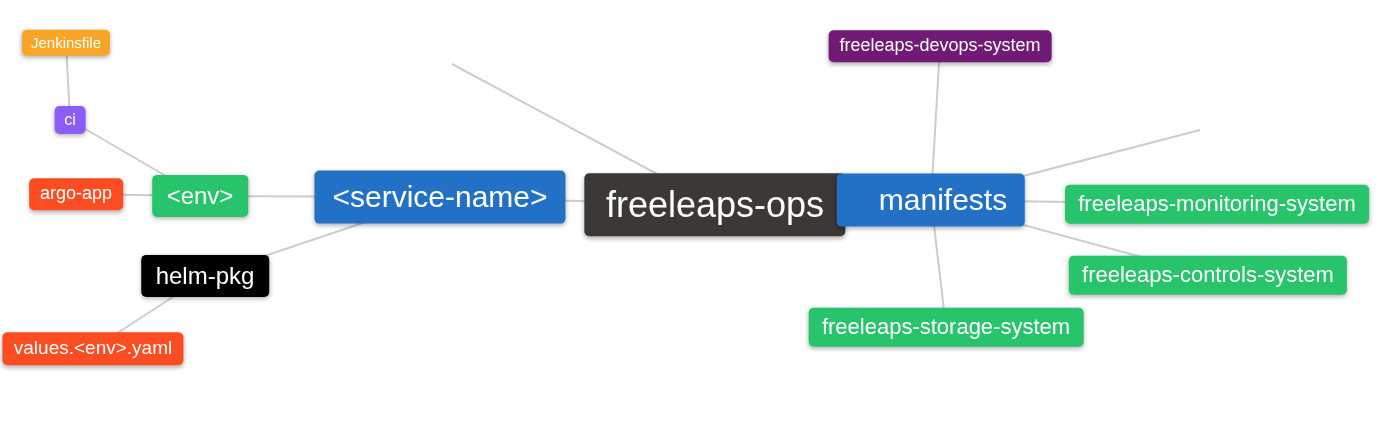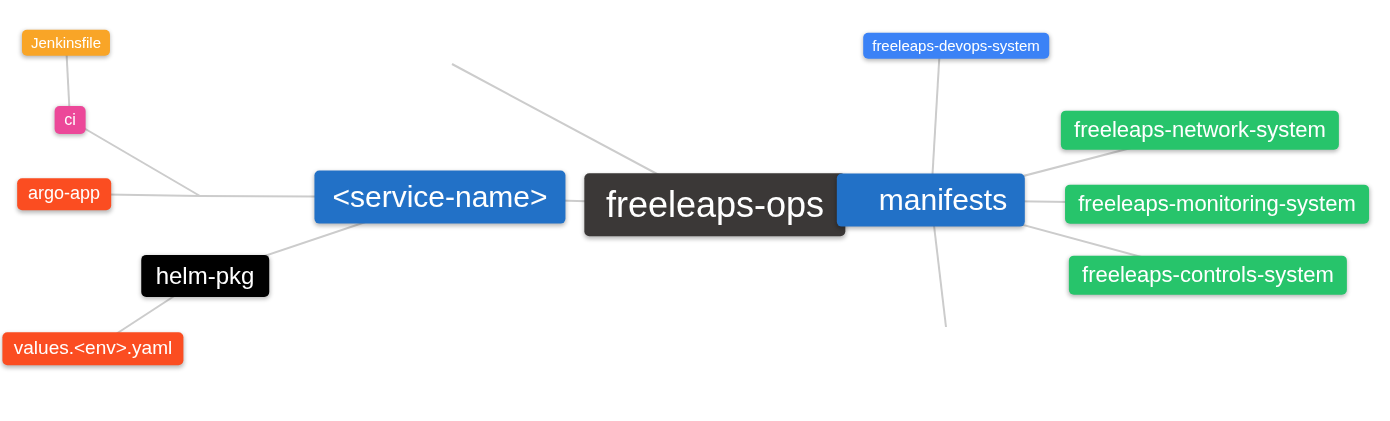--- a/index.html
+++ b/index.html
@@ -52,24 +52,25 @@
       <line x1="440" y1="197" x2="715" y2="205" stroke="#cccccc" stroke-width="2"></line>
       <line x1="715" y1="205" x2="931" y2="200" stroke="#cccccc" stroke-width="2"></line>
       <line x1="931" y1="200" x2="940" y2="46" stroke="#cccccc" stroke-width="2"></line>
       <line x1="931" y1="200" x2="1200" y2="130" stroke="#cccccc" stroke-width="2"></line>
       <line x1="931" y1="200" x2="1217" y2="204" stroke="#cccccc" stroke-width="2"></line>
       <line x1="931" y1="200" x2="1208" y2="275" stroke="#cccccc" stroke-width="2"></line>
       <line x1="931" y1="200" x2="946" y2="327" stroke="#cccccc" stroke-width="2"></line>
     </svg>
 
   <div class="node" style="left: 66px; top: 43px; font-size: 15px; background: rgb(249, 165, 39); color: rgb(255, 255, 255); text-align: right;">Jenkinsfile</div>
-  <div class="node" style="left: 70px; top: 120px; font-size: 16px; background: #ec4899; color: rgb(255, 255, 255);">ci</div>
-  <div class="node" style="left: 64px; top: 194px; font-size: 18px; background: rgb(251, 77, 33); color: rgb(255, 255, 255); text-align: center;">argo-app</div>
+  <div class="node" style="left: 70px; top: 120px; font-size: 16px; background: #8b5cf6; color: rgb(255, 255, 255);">ci</div>
+  <div class="node" style="left: 76px; top: 194px; font-size: 18px; background: rgb(251, 77, 33); color: rgb(255, 255, 255); text-align: center;">argo-app</div>
+  <div class="node" style="left: 200px; top: 196px; font-size: 24px; background: rgb(39, 196, 107); color: rgb(255, 255, 255);">&lt;env&gt;</div>
   <div class="node" style="left: 205px; top: 276px; font-size: 24px; background: #000000; color: rgb(255, 255, 255);">helm-pkg</div>
   <div class="node" style="left: 93px; top: 349px; font-size: 19px; background: rgb(251, 77, 33); color: rgb(255, 255, 255);">values.&lt;env&gt;.yaml</div>
   <div class="node" style="left: 440px; top: 197px; font-size: 30px; background: rgb(34, 113, 199); color: rgb(255, 255, 255); text-align: right;">&lt;service-name&gt;</div>
   <div class="node" style="left: 715px; top: 205px; font-size: 36px; background: rgb(59, 56, 55); color: rgb(255, 255, 255); text-align: center;">freeleaps-ops</div>
   <div class="node" style="left: 931px; top: 200px; font-size: 30px; background: rgb(34, 113, 199); color: rgb(255, 255, 255); padding-left: 42px;">manifests</div>
-  <div class="node" style="left: 940px; top: 46px; font-size: 15px; background: #3b82f6; color: rgb(255, 255, 255); margin-left: 16px;">freeleaps-devops-system</div>
-  <div class="node" style="left: 1200px; top: 130px; font-size: 22px; background: rgb(39, 196, 107); color: rgb(255, 255, 255);">freeleaps-network-system</div>
+  <div class="node" style="left: 940px; top: 46px; font-size: 18px; background: #701a75; color: rgb(255, 255, 255);">freeleaps-devops-system</div>
   <div class="node" style="left: 1217px; top: 204px; font-size: 22px; background: rgb(39, 196, 107); color: rgb(255, 255, 255);">freeleaps-monitoring-system</div>
   <div class="node" style="left: 1208px; top: 275px; font-size: 22px; background: rgb(39, 196, 107); color: rgb(255, 255, 255);">freeleaps-controls-system</div>
+  <div class="node" style="left: 946px; top: 327px; font-size: 22px; background: rgb(39, 196, 107); color: rgb(255, 255, 255);">freeleaps-storage-system</div>
 </div>
 
 </body></html>

